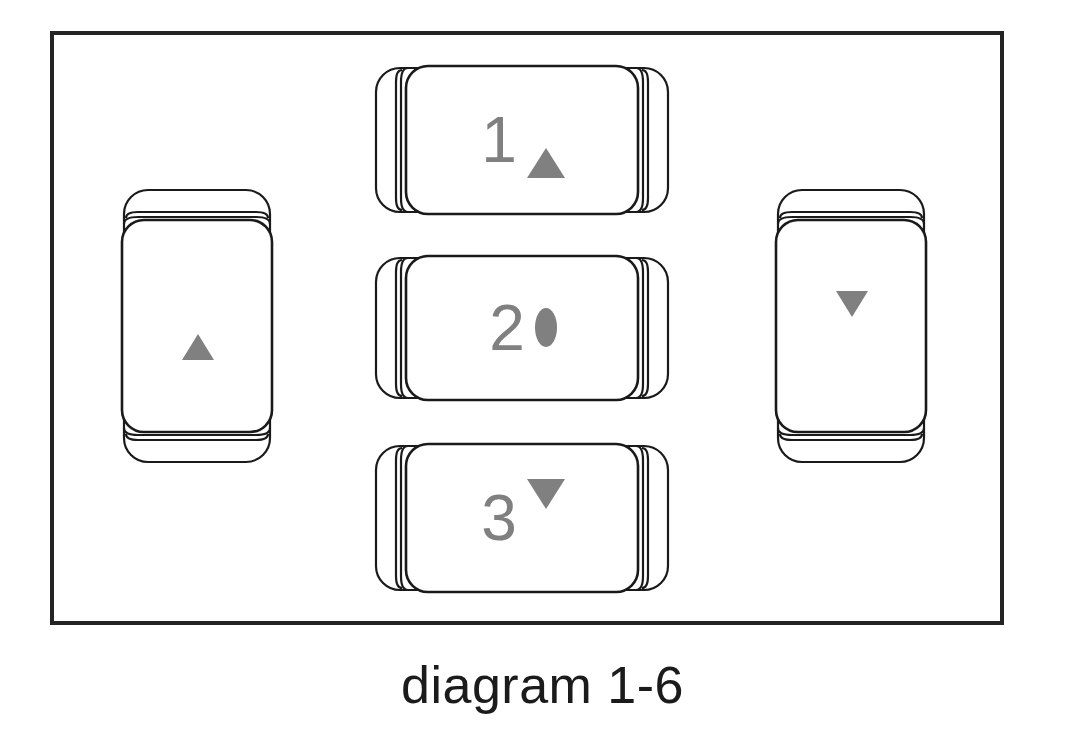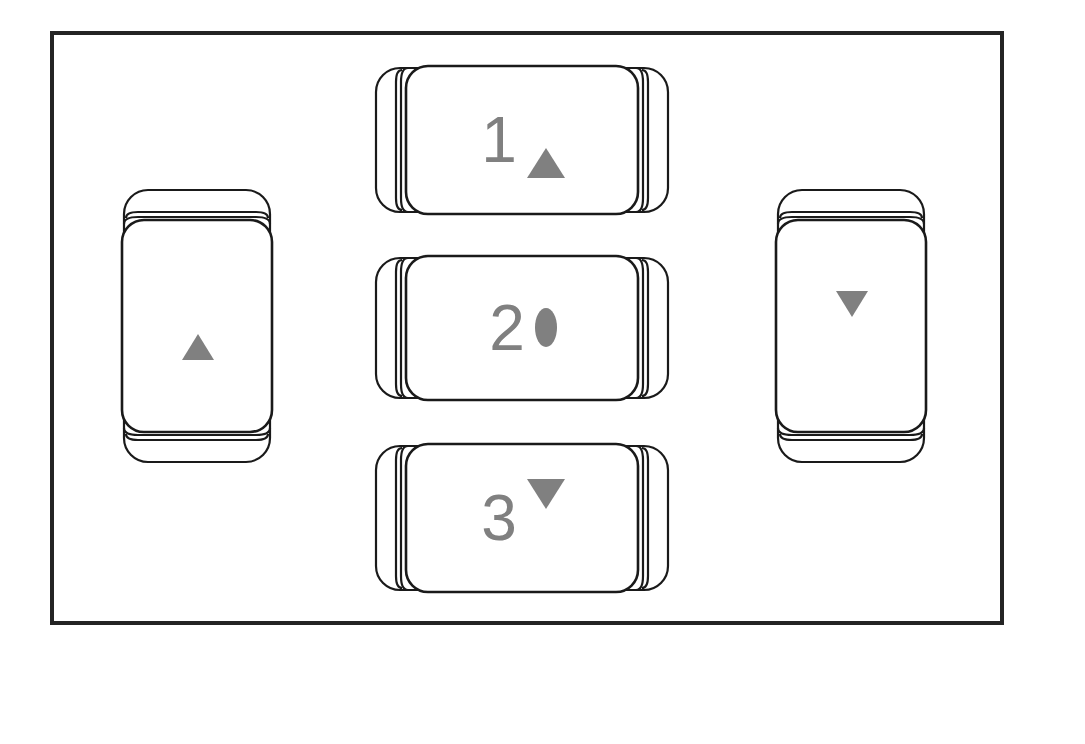--- a/index.html
+++ b/index.html
@@ -207,14 +207,15 @@
       <path d="M6 36 Q6 29 20 29 L138 29 Q152 29 152 36" fill="none" stroke="#1a1a1a" stroke-width="2.2"></path>
       <path d="M8 246 Q8 252 20 252 L138 252 Q150 252 150 246" fill="none" stroke="#1a1a1a" stroke-width="2.2"></path>
       <path d="M6 240 Q6 247 20 247 L138 247 Q152 247 152 240" fill="none" stroke="#1a1a1a" stroke-width="2.2"></path>
       <rect x="4" y="32" width="150" height="212" rx="22" ry="22" fill="#ffffff" stroke="#1a1a1a" stroke-width="2.6"></rect>
     </svg>
   </div>
   <div class="face-content" id="face-right">
     <span class="glyph" style="margin-left:0"><span class="tri-down-sm"></span></span>
   </div>
 
+  <div id="caption">diagram 1-6</div>
 
 </div>
 
 </body></html>

